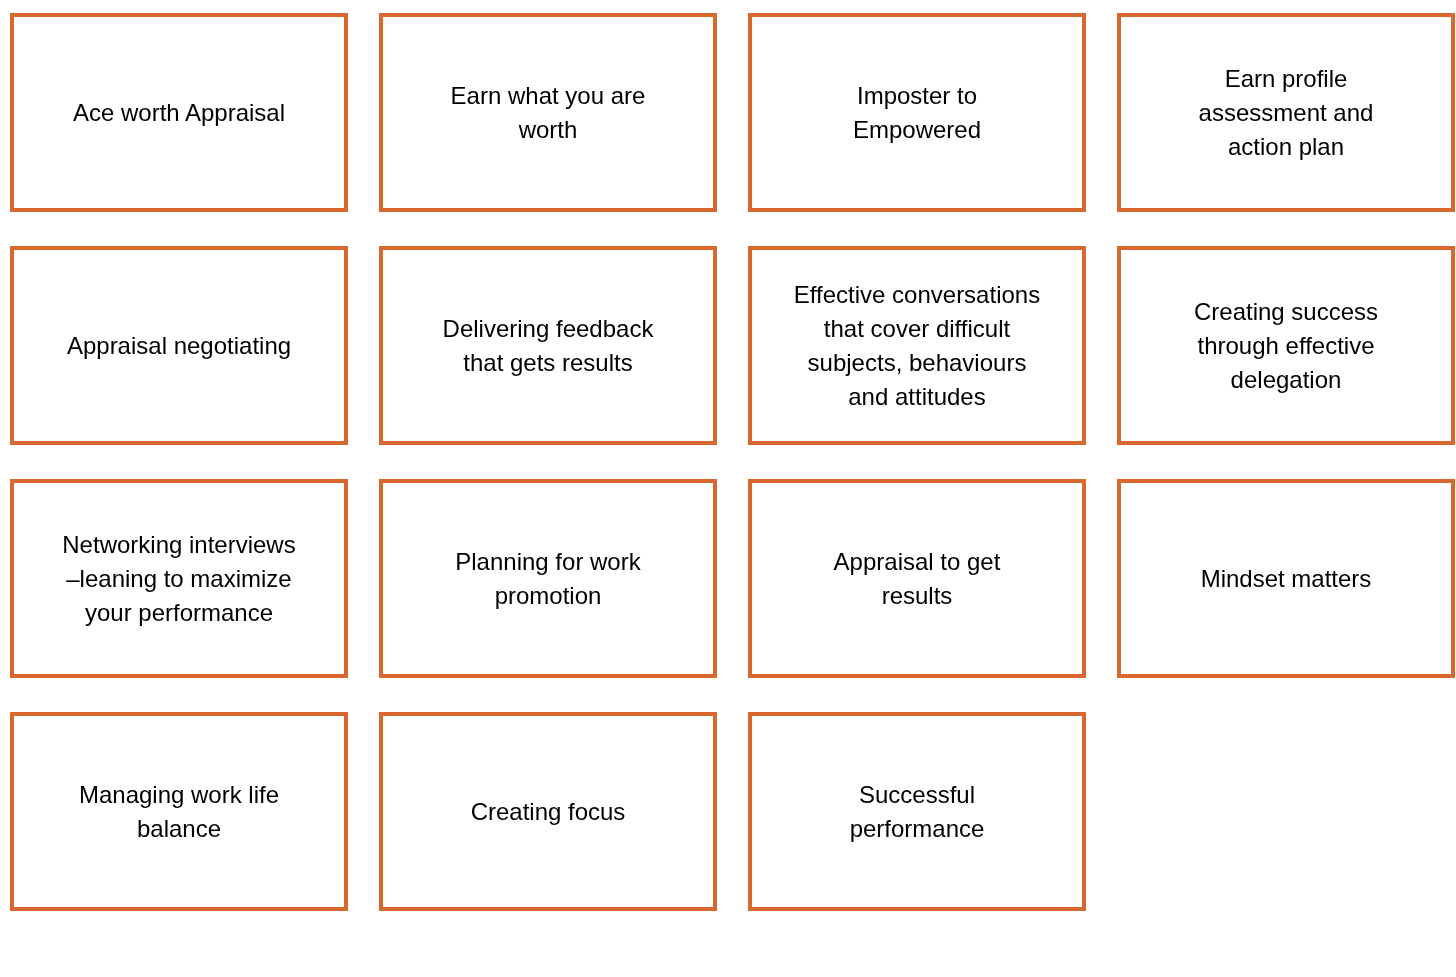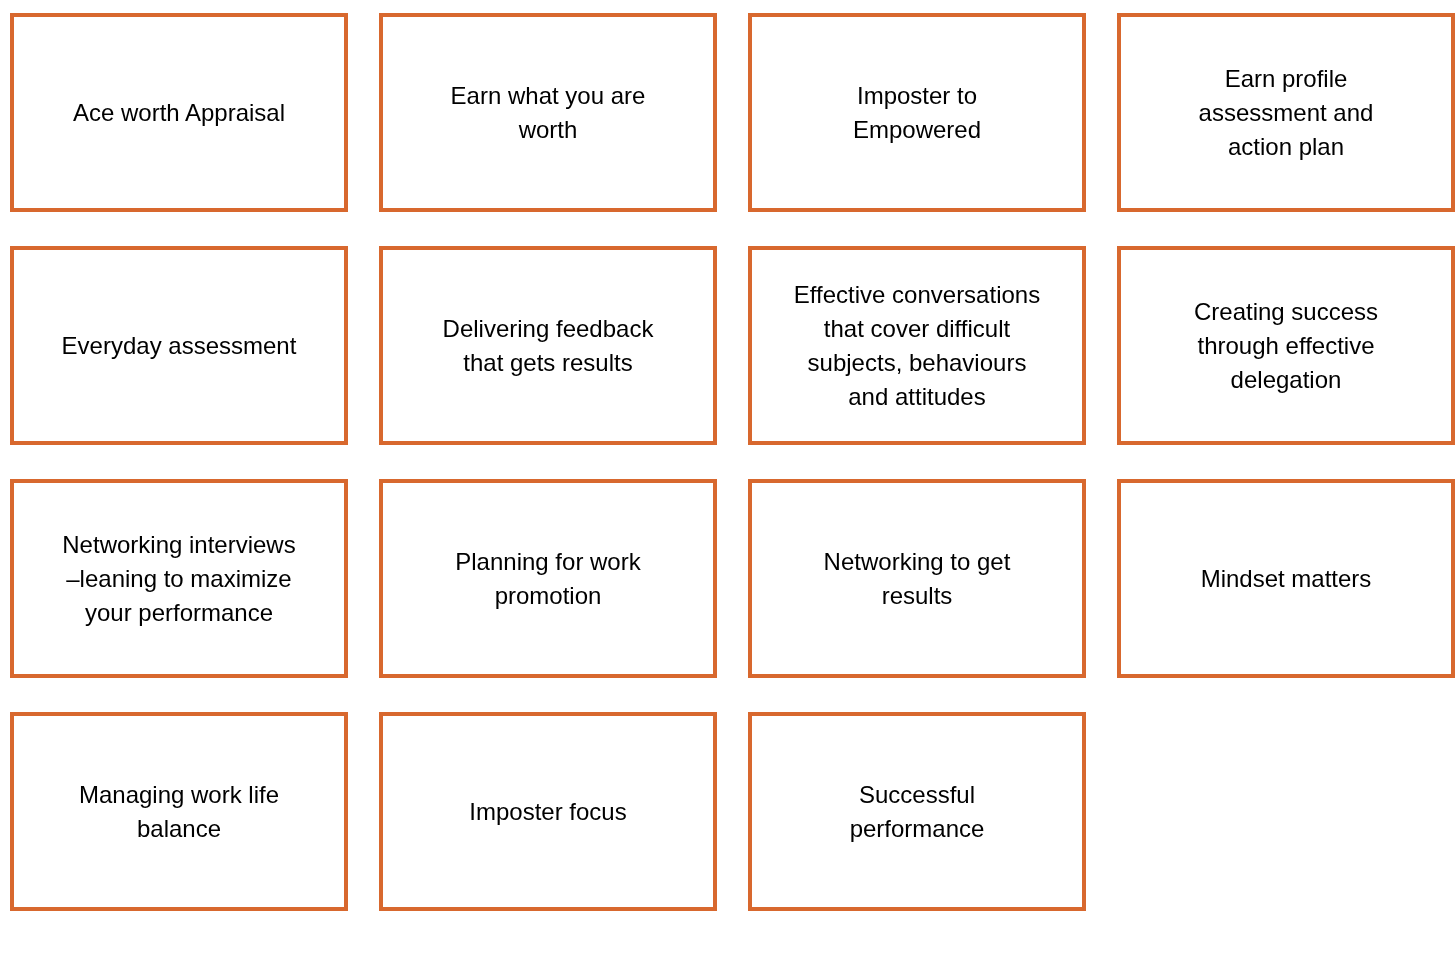--- a/index.html
+++ b/index.html
@@ -60,21 +60,21 @@
 Empowered</span>
   </div>
 
   <div class="card">
     <span class="card-label">Earn profile
 assessment and
 action plan</span>
   </div>
 
   <div class="card">
-    <span class="card-label">Everyday assessment</span>
+    <span class="card-label">Appraisal negotiating</span>
   </div>
 
   <div class="card">
     <span class="card-label">Delivering feedback
 that gets results</span>
   </div>
 
   <div class="card">
     <span class="card-label">Effective conversations
 that cover difficult
@@ -94,35 +94,35 @@
 your performance</span>
   </div>
 
   <div class="card">
     <span class="card-label">Planning for work
 promotion</span>
   </div>
 
 
   <div class="card">
-    <span class="card-label">Networking to get
+    <span class="card-label">Appraisal to get
 results</span>
   </div>
 
   <div class="card">
     <span class="card-label">Mindset matters</span>
   </div>
 
   <div class="card">
     <span class="card-label">Managing work life
 balance</span>
   </div>
 
   <div class="card">
-    <span class="card-label">Imposter focus</span>
+    <span class="card-label">Creating focus</span>
   </div>
 
   <div class="card">
     <span class="card-label">Successful
 performance</span>
   </div>
 
 </div>
 
 </body></html>

